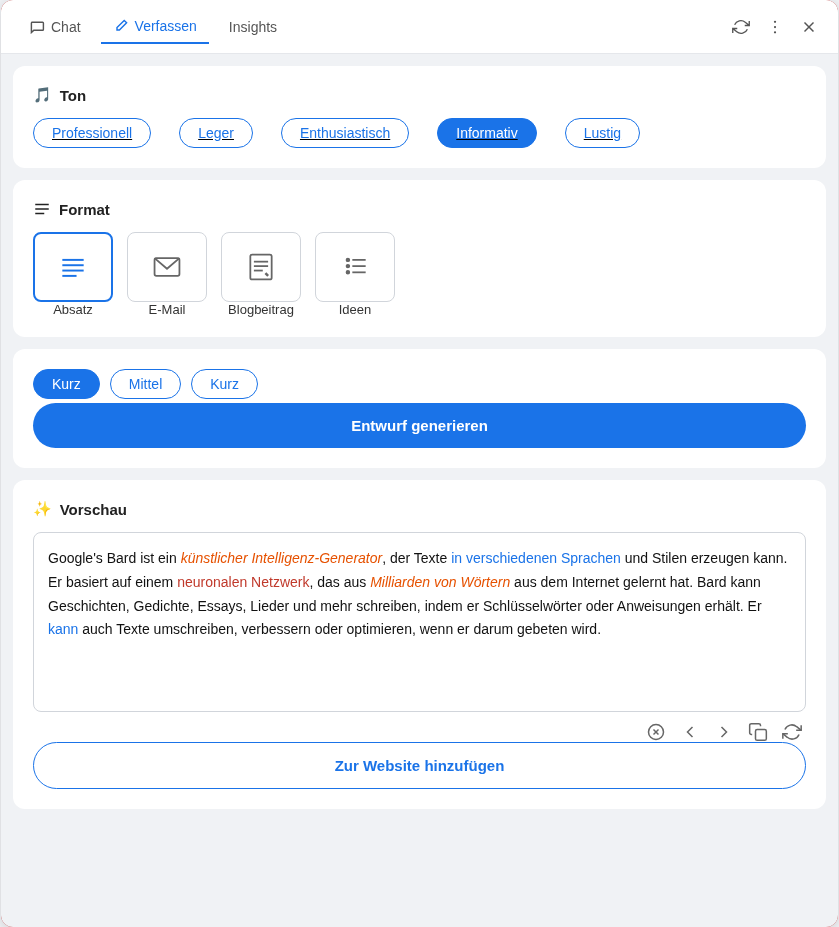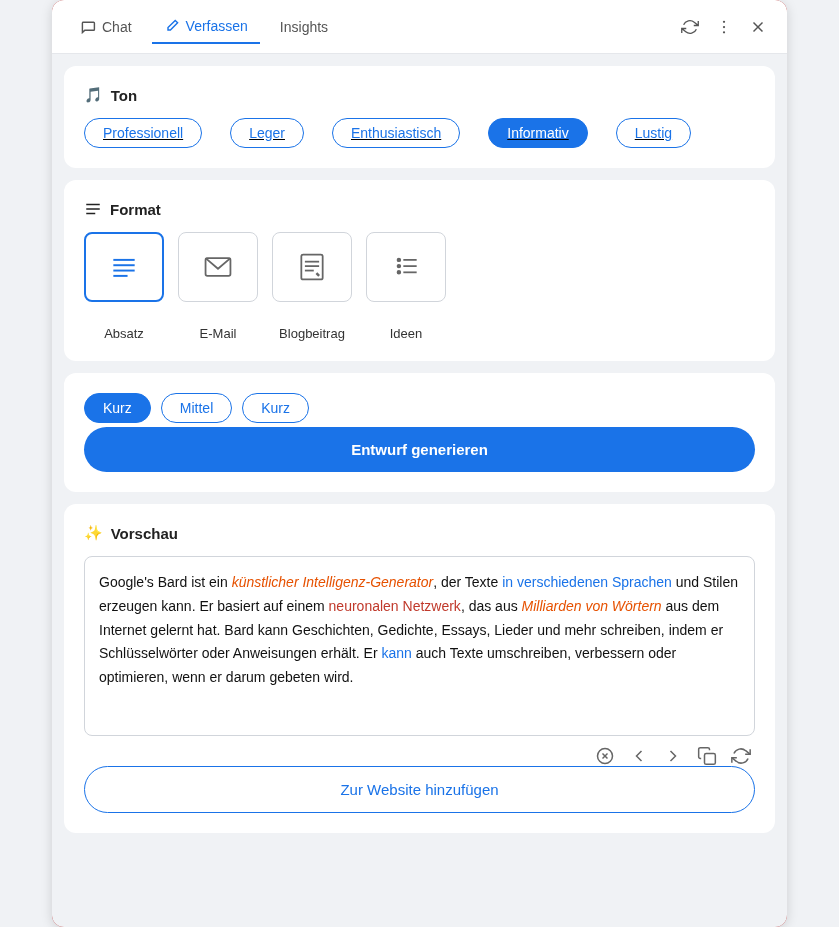--- a/index.html
+++ b/index.html
@@ -6,21 +6,21 @@
     body {
       font-family: -apple-system, BlinkMacSystemFont, 'Segoe UI', Arial, sans-serif;
       background: #f0f2f5;
       width: 839px;
       min-height: 927px;
       display: flex;
       flex-direction: column;
       align-items: center;
     }
     .app-window {
-      width: 735px;
+      width: 837px;
       background: #b91c1c;
       border-radius: 12px;
       overflow: hidden;
       box-shadow: 0 2px 12px rgba(0,0,0,0.15);
     }
     
     .top-bar {
       display: flex;
       align-items: center;
       padding: 0 16px;
@@ -121,21 +121,21 @@
     
     .format-options {
       display: flex;
       gap: 14px;
       margin-top: 4px;
     }
     .format-option {
       display: flex;
       flex-direction: column;
       align-items: center;
-      gap: 24px;
+      gap: 0;
       cursor: pointer;
     }
     .format-box {
       width: 80px;
       height: 70px;
       border: 1.5px solid #d1d5db;
       border-radius: 8px;
       display: flex;
       align-items: center;
       justify-content: center;
@@ -209,21 +209,21 @@
       display: flex;
       align-items: center;
     }
     .add-website-btn {
       background: #fff;
       color: #1a73e8;
       border: 1.5px solid #1a73e8;
       border-radius: 30px;
       padding: 14px;
       font-size: 15px;
-      font-weight: 400;
+      font-weight: 700;
       width: 100%;
       cursor: pointer;
     }
   </style>
 </head>
 <body>
 
 <div class="app-window">
 
   <div class="top-bar">

